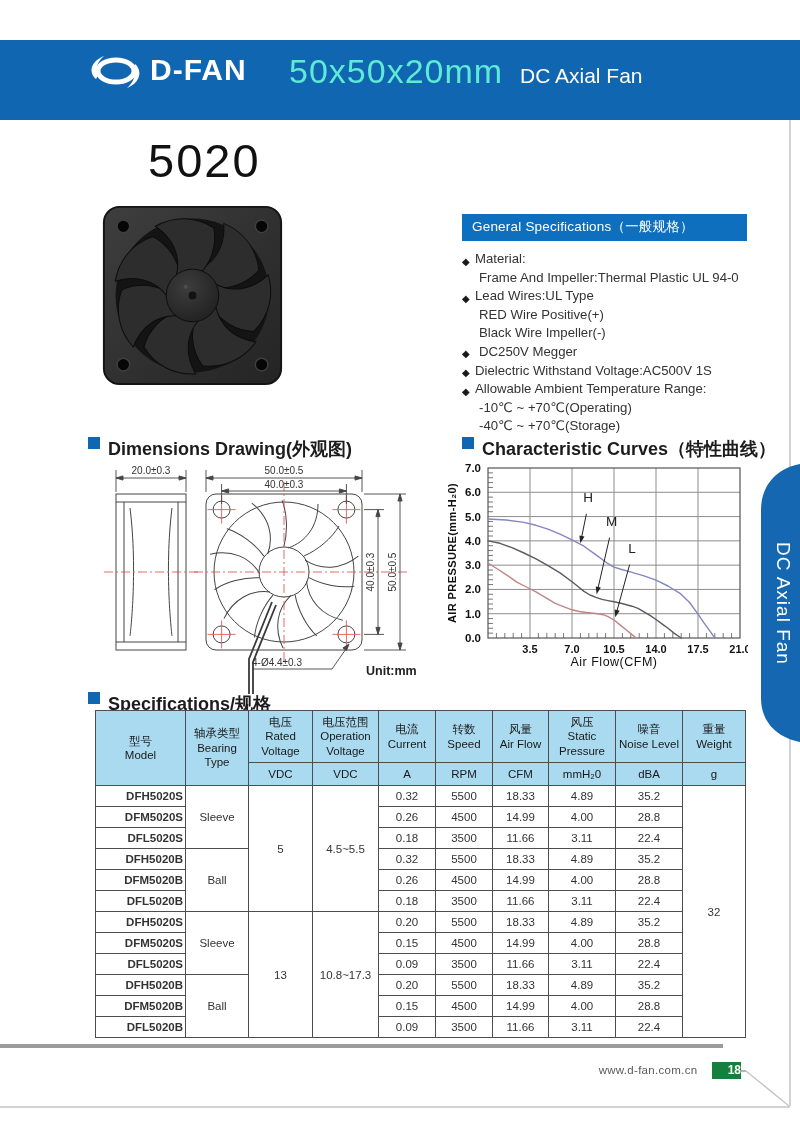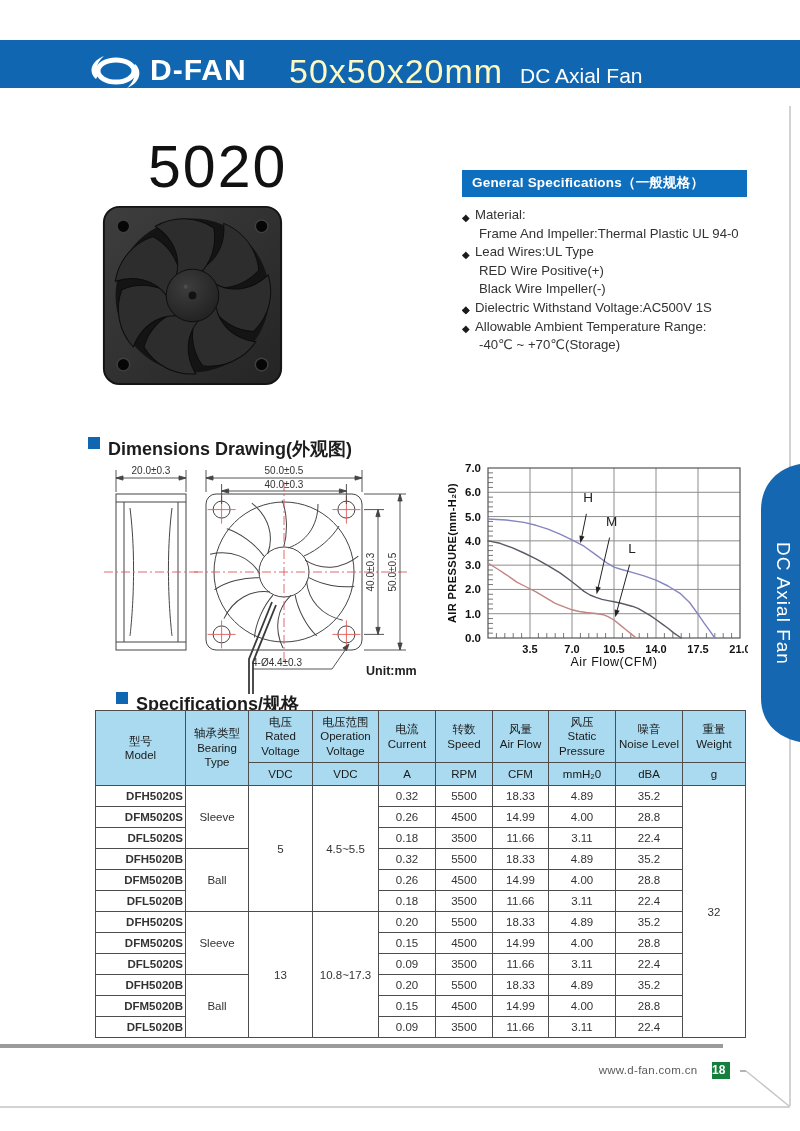--- a/index.html
+++ b/index.html
@@ -1,46 +1,46 @@
 <!DOCTYPE html>
 <html style="--brand-blue: #1166b1; --banner-blue: #0e6fbe; --table-header-bg: #aadaef; --curve-h: #8585c2; --curve-m: #5a5a66; --curve-l: #c38484; --centerline-red: #e05a5a;"><head>
 <meta charset="utf-8">
 <style>
   html,body{margin:0;padding:0;background:#e9e9e9;}
   *{box-sizing:border-box;}
   .page{position:relative;width:800px;height:1131px;margin:0 auto;background:#fff;overflow:hidden;
         font-family:"Liberation Sans","DejaVu Sans",sans-serif;color:#222;}
 
   
-  .header-bar{position:absolute;left:0;top:40px;width:800px;height:48px;background:var(--brand-blue);}
+  .header-bar{position:absolute;left:0;top:40px;width:800px;height:80px;background:var(--brand-blue);}
   .logo-mark{position:absolute;left:86px;top:12px;}
   .logo-text{position:absolute;left:150px;top:13px;color:#fff;font-size:30px;font-weight:bold;letter-spacing:1px;}
-  .hdr-title{position:absolute;left:289px;top:12px;color:#fef9c3;font-size:34px;font-weight:400;letter-spacing:1px;}
+  .hdr-title{position:absolute;left:289px;top:12px;color:#5eead4;font-size:34px;font-weight:400;letter-spacing:1px;}
   .hdr-subtitle{position:absolute;left:520px;top:24px;color:#fff;font-size:21px;font-weight:400;}
 
   
-  .model-title{position:absolute;left:148px;top:133px;font-size:59px;color:#111;letter-spacing:2px;}
+  .model-title{position:absolute;left:148px;top:133px;font-size:47px;color:#111;letter-spacing:2px;}
   .fan-photo{position:absolute;left:100px;top:198px;}
 
   
   .gs-panel{position:absolute;left:462px;top:170px;width:285px;}
-  .gs-banner{background:var(--banner-blue);color:#fff;font-size:13.5px;font-weight:700;
-             padding:4px 11px 5px 10px;letter-spacing:.2px;}
+  .gs-banner{background:var(--banner-blue);color:#fff;font-size:13.5px;font-weight:400;
+             padding:4px 11px 5px 10px;letter-spacing:.2px;margin-top:44px;}
   .gs-list{margin-top:9px;}
   .spec-line{position:relative;padding-left:13px;font-size:13.2px;line-height:18.6px;color:#333;}
   .spec-line .diamond{position:absolute;left:0;top:2.5px;font-size:10px;color:#1a1a1a;}
   .spec-line.cont{padding-left:17px;}
 
   
   .section-title{position:absolute;display:flex;align-items:flex-start;gap:8px;
                  font-size:18px;font-weight:600;color:#1c1c1c;}
   .section-title .sq{width:12px;height:12px;background:var(--brand-blue);flex:0 0 auto;}
   .st-dims{left:88px;top:437px;}
   .st-curves{left:462px;top:437px;}
-  .st-specs{left:88px;top:692px;margin-left:28px;}
+  .st-specs{left:88px;top:692px;}
 
   .dims-svg{position:absolute;left:86px;top:456px;}
   .chart-svg{position:absolute;left:444px;top:460px;}
 
   
   .side-tab{position:absolute;right:0;top:462px;width:48px;height:282px;z-index:3;}
   .side-tab-label{position:absolute;right:6px;top:486px;width:30px;height:234px;z-index:4;
       writing-mode:vertical-rl;text-align:center;color:#fff;font-size:19px;letter-spacing:1px;}
 
   
@@ -50,22 +50,22 @@
   .spec-table thead th{background:var(--table-header-bg);font-weight:400;color:#1a1a1a;line-height:14.5px;}
   .spec-table tr.hrow1 th{height:52px;font-size:11.5px;}
   .spec-table tr.hrow2 th{height:23px;margin-left:12px;}
   .spec-table tbody td{height:21px;background:#fff;}
   .spec-table tbody td:first-child{text-align:right;padding-left:9px;font-weight:bold;}
 
   
   .footer-bar{position:absolute;left:0;top:1044px;width:723px;height:4px;background:#9b9b9b;}
   .footer-url{position:absolute;left:592px;top:1064px;width:112px;font-size:11.5px;color:#5a5a5a;
               letter-spacing:.3px;text-align:center;}
-  .page-badge{position:absolute;left:712px;top:1062px;width:18px;height:17px;background:#15803d;
-              color:#fff;font-size:12px;font-weight:bold;text-align:left;line-height:17px;}
+  .page-badge{position:absolute;left:712px;top:1062px;width:29px;height:17px;background:#15803d;
+              color:#fff;font-size:12px;font-weight:bold;text-align:right;line-height:17px;}
   .edge-right{position:absolute;left:789px;top:106px;width:1.5px;height:1000px;background:#d2d2d2;}
   .edge-bottom{position:absolute;left:0;top:1106px;width:790px;height:1.5px;background:#d2d2d2;}
   .corner-svg{position:absolute;left:740px;top:1062px;}
 </style>
 </head>
 <body>
 
 <div class="page">
 
   <div class="edge-right"></div>
@@ -130,29 +130,35 @@
 
   <div class="gs-panel">
     <div class="gs-banner">General Specifications（一般规格）</div>
     <div class="gs-list">
         <div class="spec-line"><span class="diamond">◆</span><span>Material:</span></div>
         <div class="spec-line cont"><span>Frame And Impeller:Thermal Plastic UL 94-0</span></div>
         <div class="spec-line"><span class="diamond">◆</span><span>Lead Wires:UL Type</span></div>
         <div class="spec-line cont"><span>RED Wire Positive(+)</span></div>
         <div class="spec-line cont"><span>Black Wire Impeller(-)</span></div>
         <div class="spec-line"><span class="diamond">◆</span></div>
+        <div class="spec-line cont"><span>DC250V Megger</span></div>
         <div class="spec-line"><span class="diamond">◆</span><span>Dielectric Withstand Voltage:AC500V 1S</span></div>
         <div class="spec-line"><span class="diamond">◆</span><span>Allowable Ambient Temperature Range:</span></div>
+        <div class="spec-line cont"><span>-10℃ ~ +70℃(Operating)</span></div>
         <div class="spec-line cont"><span>-40℃ ~ +70℃(Storage)</span></div>
       </div>
   </div>
 
   <div class="section-title st-dims">
     <span class="sq"></span>
     <span>Dimensions Drawing(外观图)</span>
+  </div>
+  <div class="section-title st-curves">
+    <span class="sq"></span>
+    <span>Characteristic Curves（特性曲线）</span>
   </div>
 
   <svg class="dims-svg" width="364" height="252" viewBox="0 0 364 252" font-family="Liberation Sans, DejaVu Sans, sans-serif">
     <g stroke="#444" stroke-width="1" fill="none">
       <rect x="30" y="38" width="70" height="156"></rect>
       <line x1="30" y1="46" x2="100" y2="46"></line>
       <line x1="30" y1="186" x2="100" y2="186"></line>
       <line x1="38" y1="46" x2="38" y2="186"></line>
       <line x1="92" y1="46" x2="92" y2="186"></line>
       <path d="M44,52 C52,116 44,180 44,180"></path>

